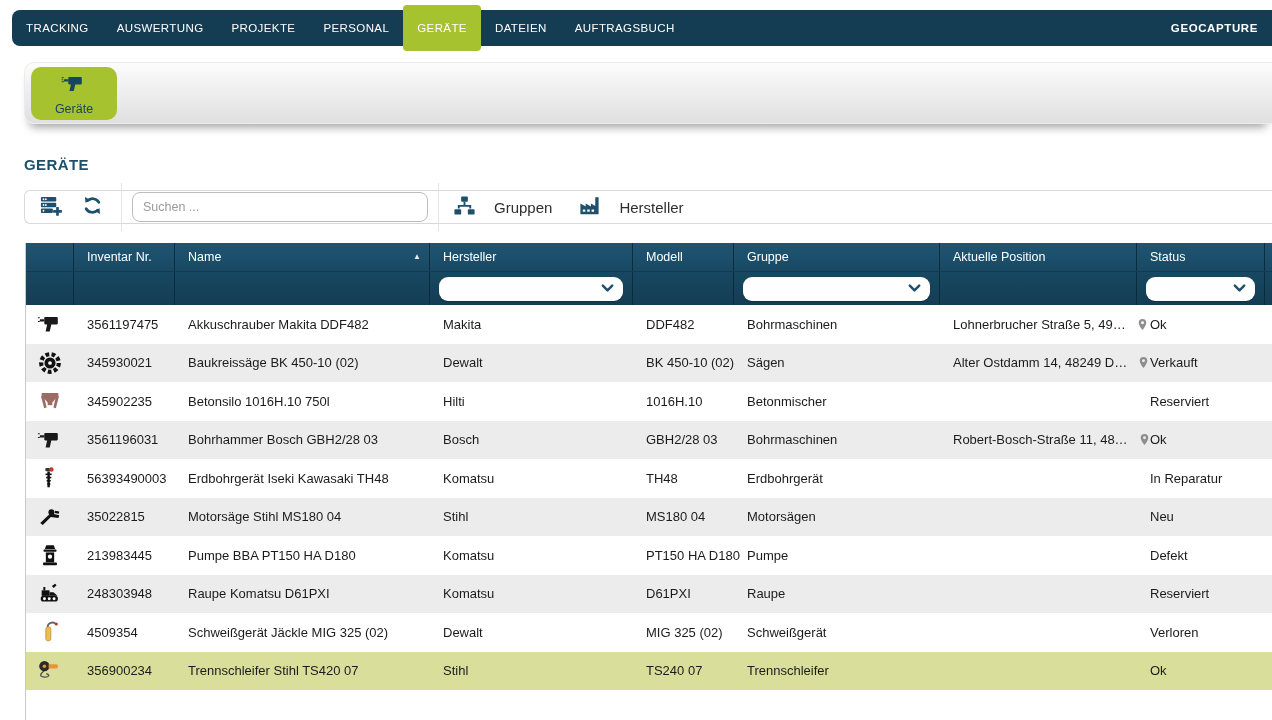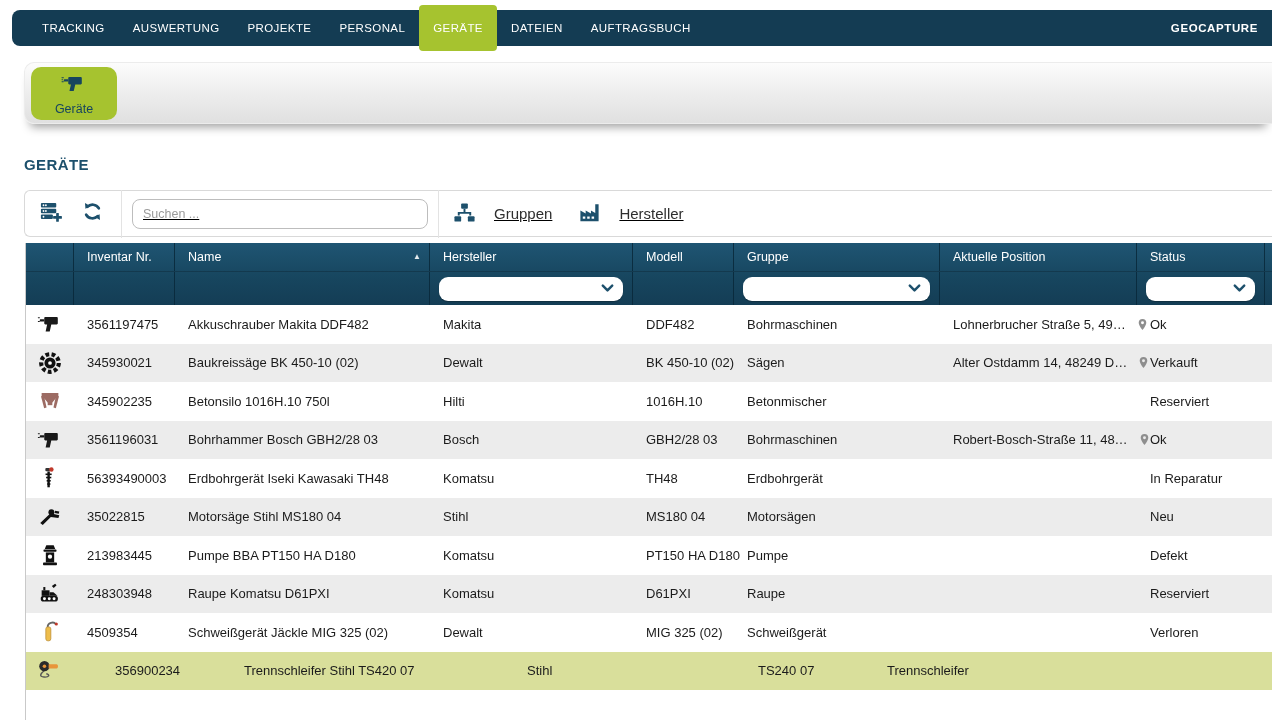--- a/index.html
+++ b/index.html
@@ -3,44 +3,44 @@
 <meta charset="utf-8">
 <style>
   * { margin:0; padding:0; box-sizing:border-box; }
   html,body { background:#fff; }
   body { font-family:"Liberation Sans", sans-serif; }
   .screen { position:relative; width:1272px; height:720px; overflow:hidden; background:#fff;
             --cols:48px 101px 255px 203px 101px 206px 197px 128px 1fr; }
 
   
   .navbar { position:absolute; left:12px; top:10px; right:0; height:36px; background:#143c53;
-            border-radius:8px 0 0 8px; display:flex; align-items:center; padding-left:16px; }
+            border-radius:8px 0 0 8px; display:flex; align-items:center; }
   .nav-item { color:#fff; font-size:11.5px; letter-spacing:.4px; padding:0 14px; line-height:36px;
               white-space:nowrap; cursor:pointer; }
   .nav-item.active { background:#a6c32f; height:46px; line-height:46px; border-radius:4px; }
   .brand { margin-left:auto; color:#fff; font-size:11.5px; font-weight:700; letter-spacing:.6px; padding-right:14px; }
 
   
   .ribbon { position:absolute; left:24px; top:62px; right:0; height:62px; border-radius:10px 0 0 10px;
             background:linear-gradient(180deg,#fcfcfc 0%,#ececec 55%,#e0e0e0 100%);
             border:1px solid #ececec; border-right:none;
             box-shadow:0 9px 10px -6px rgba(0,0,0,.38); }
   .geraete-btn { position:absolute; left:6px; top:4px; width:86px; height:53px; background:#a6c32f;
                  border-radius:10px; display:flex; flex-direction:column; align-items:center;
                  justify-content:center; gap:1px; cursor:pointer; }
   .geraete-btn .lbl { font-size:12.5px; color:#17455e; }
 
   
   .page-title { position:absolute; left:24px; top:156px; font-size:15px; font-weight:700;
                 color:#1d506c; letter-spacing:.4px; }
 
   
-  .actionsbar { position:absolute; left:24px; top:190px; right:0; height:47px; background:#fff;
+  .actionsbar { position:absolute; left:24px; top:190px; right:0; height:34px; background:#fff;
                 border:1px solid #d9d9d9; border-right:none; border-radius:6px 0 0 6px;
-                display:flex; align-items:center;text-decoration:underline; }
+                display:flex; align-items:center; }
   .icon-btn { width:34px; display:flex; justify-content:center; align-items:center; cursor:pointer; }
   .vdivider { width:1px; height:48px; background:#e3e3e3; }
   .search-input { margin-left:10px; width:296px; height:30px; border:1px solid #bdbdbd; border-radius:8px;
                   padding:0 10px; font-size:12.5px; color:#333; outline:none;
                   font-family:"Liberation Sans", sans-serif; }
   .search-input::placeholder { color:#9b9b9b; }
   .tool-btn { display:flex; align-items:center; gap:18px; font-size:15px; color:#2e2e2e; cursor:pointer;
               white-space:nowrap; }
 
   
@@ -53,21 +53,21 @@
   .th.no-border, .tf.no-border { border-right:none; }
   .th .sort { margin-left:auto; margin-right:8px; font-size:8px; color:#e3eaee; }
   .tfilter { height:34px; border-top:1px solid rgba(0,0,0,.2); }
   .tf { border-right:1px solid rgba(8,40,58,.85); display:flex; align-items:center; padding:0 9px; }
   .select { width:100%; height:24px; background:#fff; border-radius:9px; display:flex; align-items:center;
             justify-content:flex-end; padding-right:9px; cursor:pointer; box-shadow:0 1px 1px rgba(0,0,0,.25); }
 
   .trow { height:38.5px; align-items:center; font-size:13px; color:#1b1b1b; cursor:pointer; }
   .trow:nth-child(odd) { background:#fff; }
   .trow:nth-child(even) { background:#ececec; }
-  .trow.selected { background:#d9df9b;gap:28px; }
+  .trow.selected { background:#d9df9b; }
   .td { padding-left:13px; white-space:nowrap; overflow:visible; }
   .td-icon { padding-left:0; display:flex; justify-content:center; align-items:center; }
   .td-pos { display:flex; align-items:center; }
   .td-pos svg { margin-left:5px; flex:none; }
 </style>
 </head>
 <body>
 
 <div class="screen">
 

